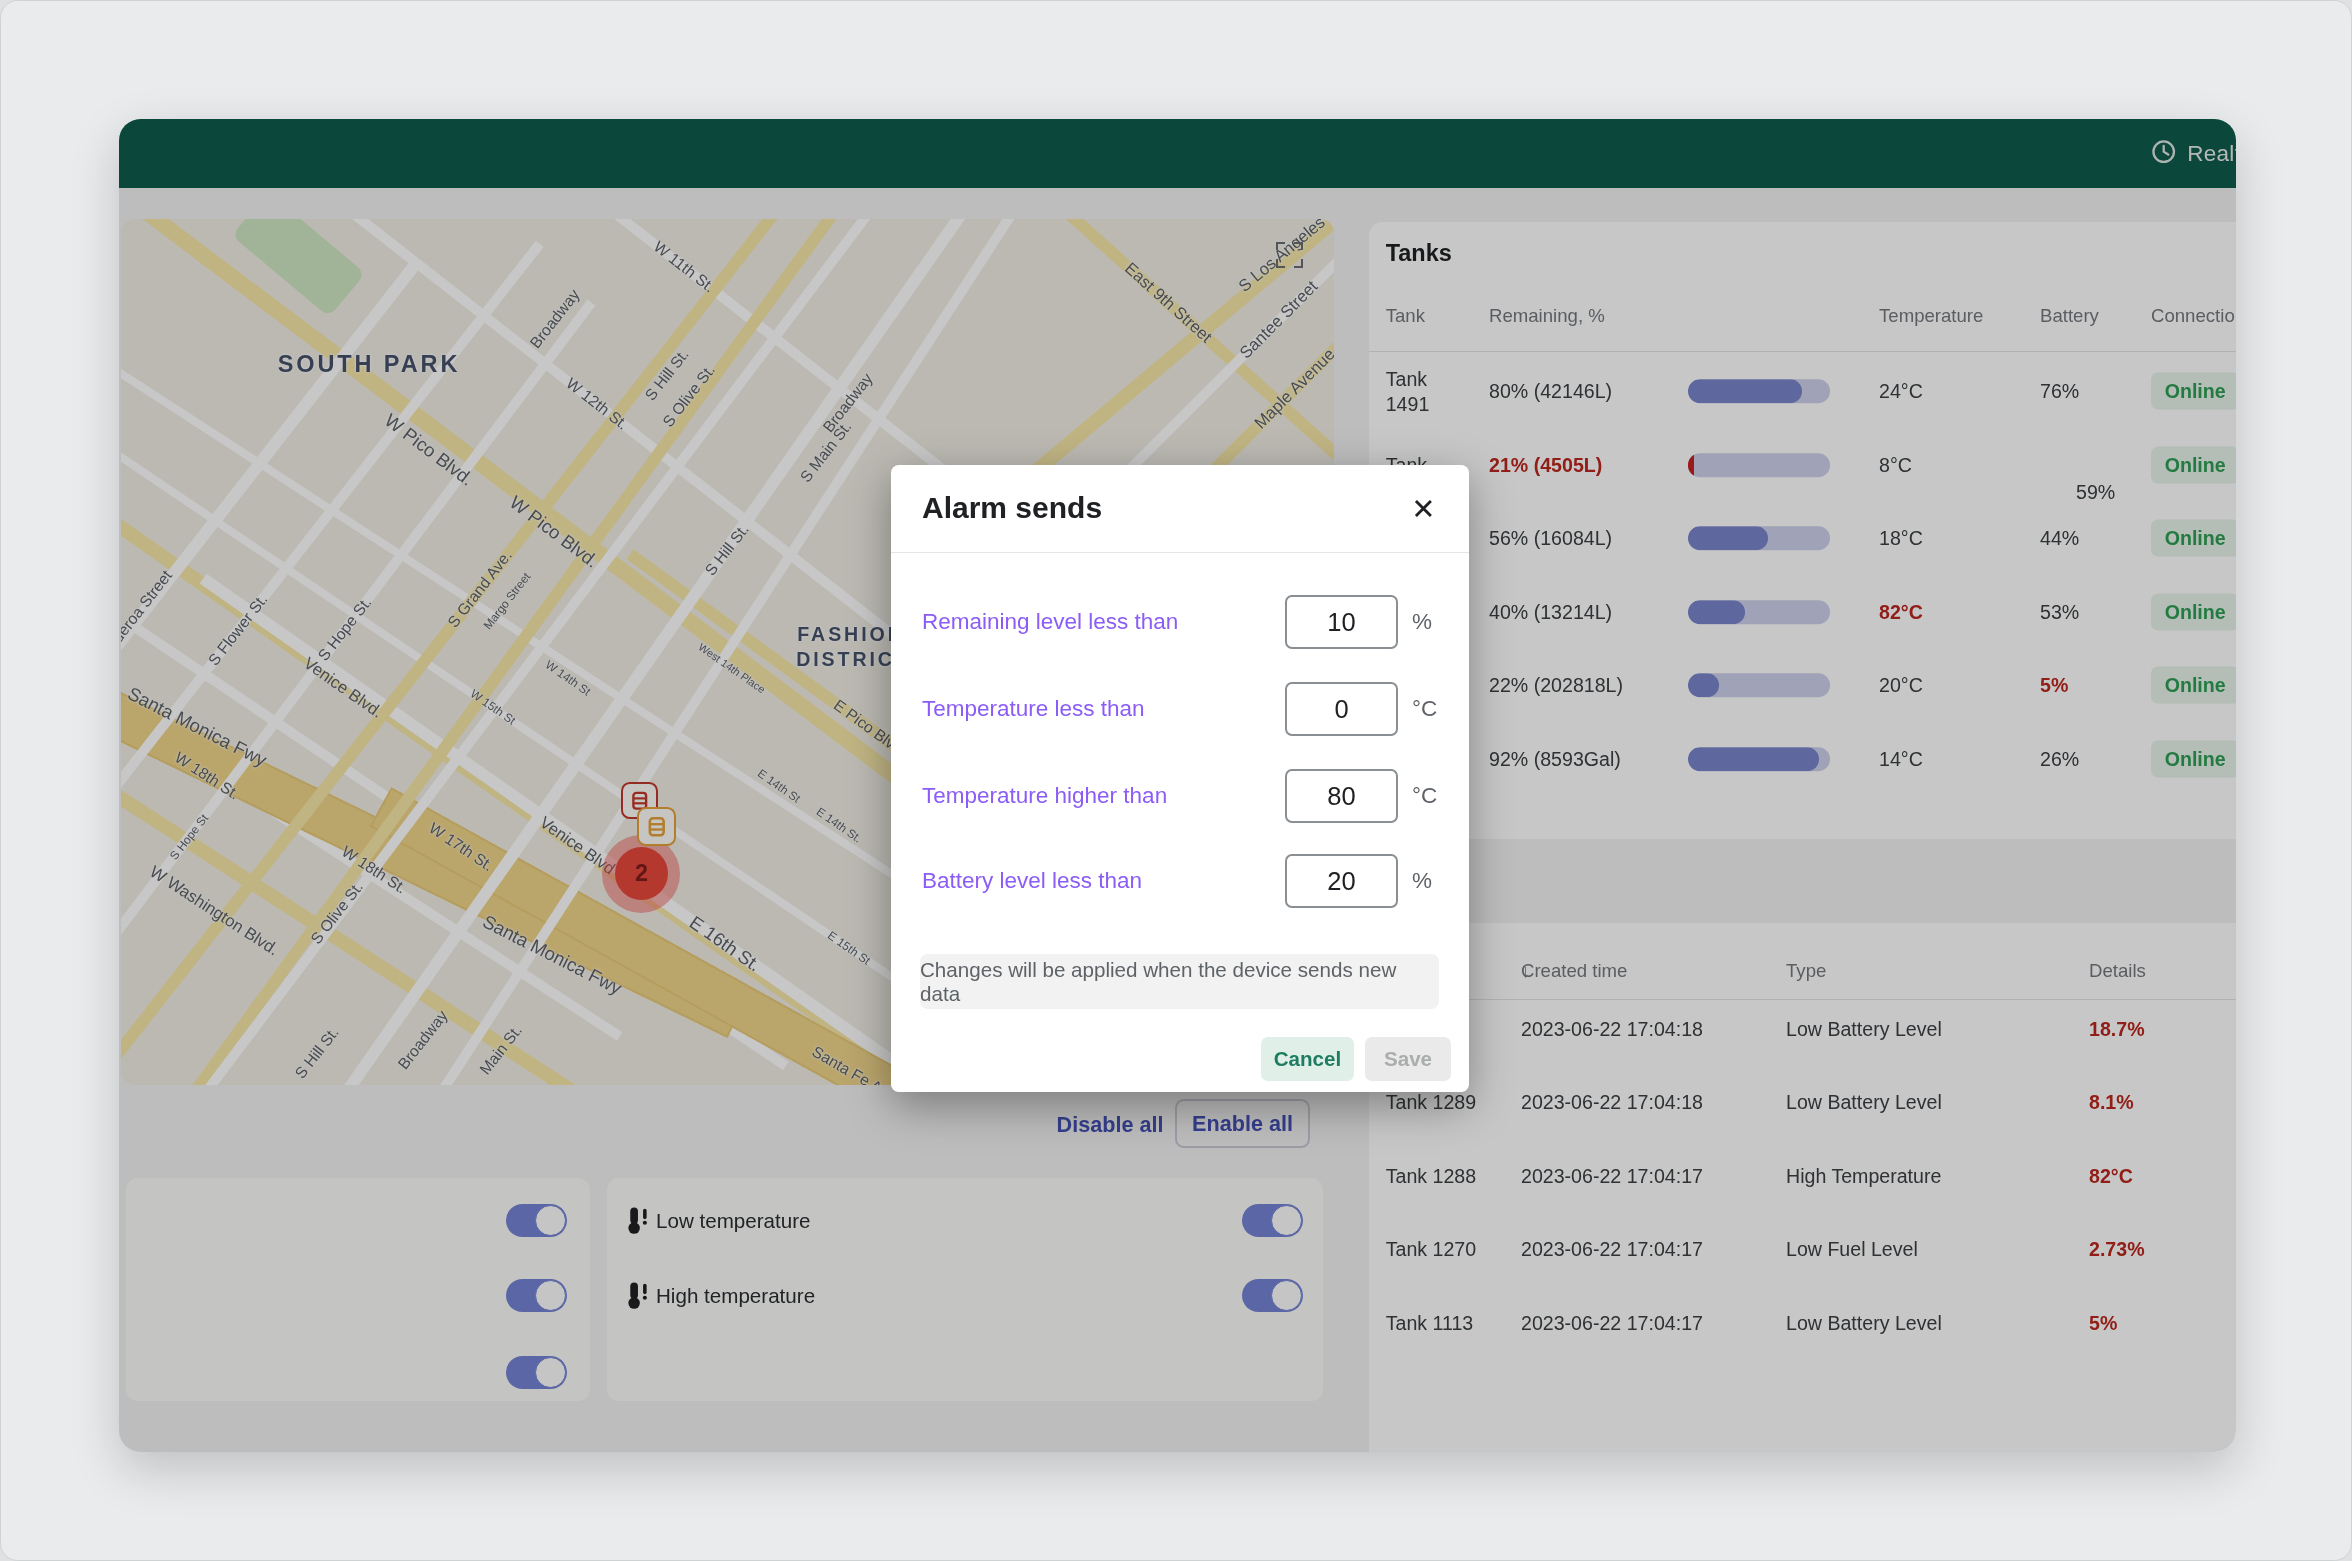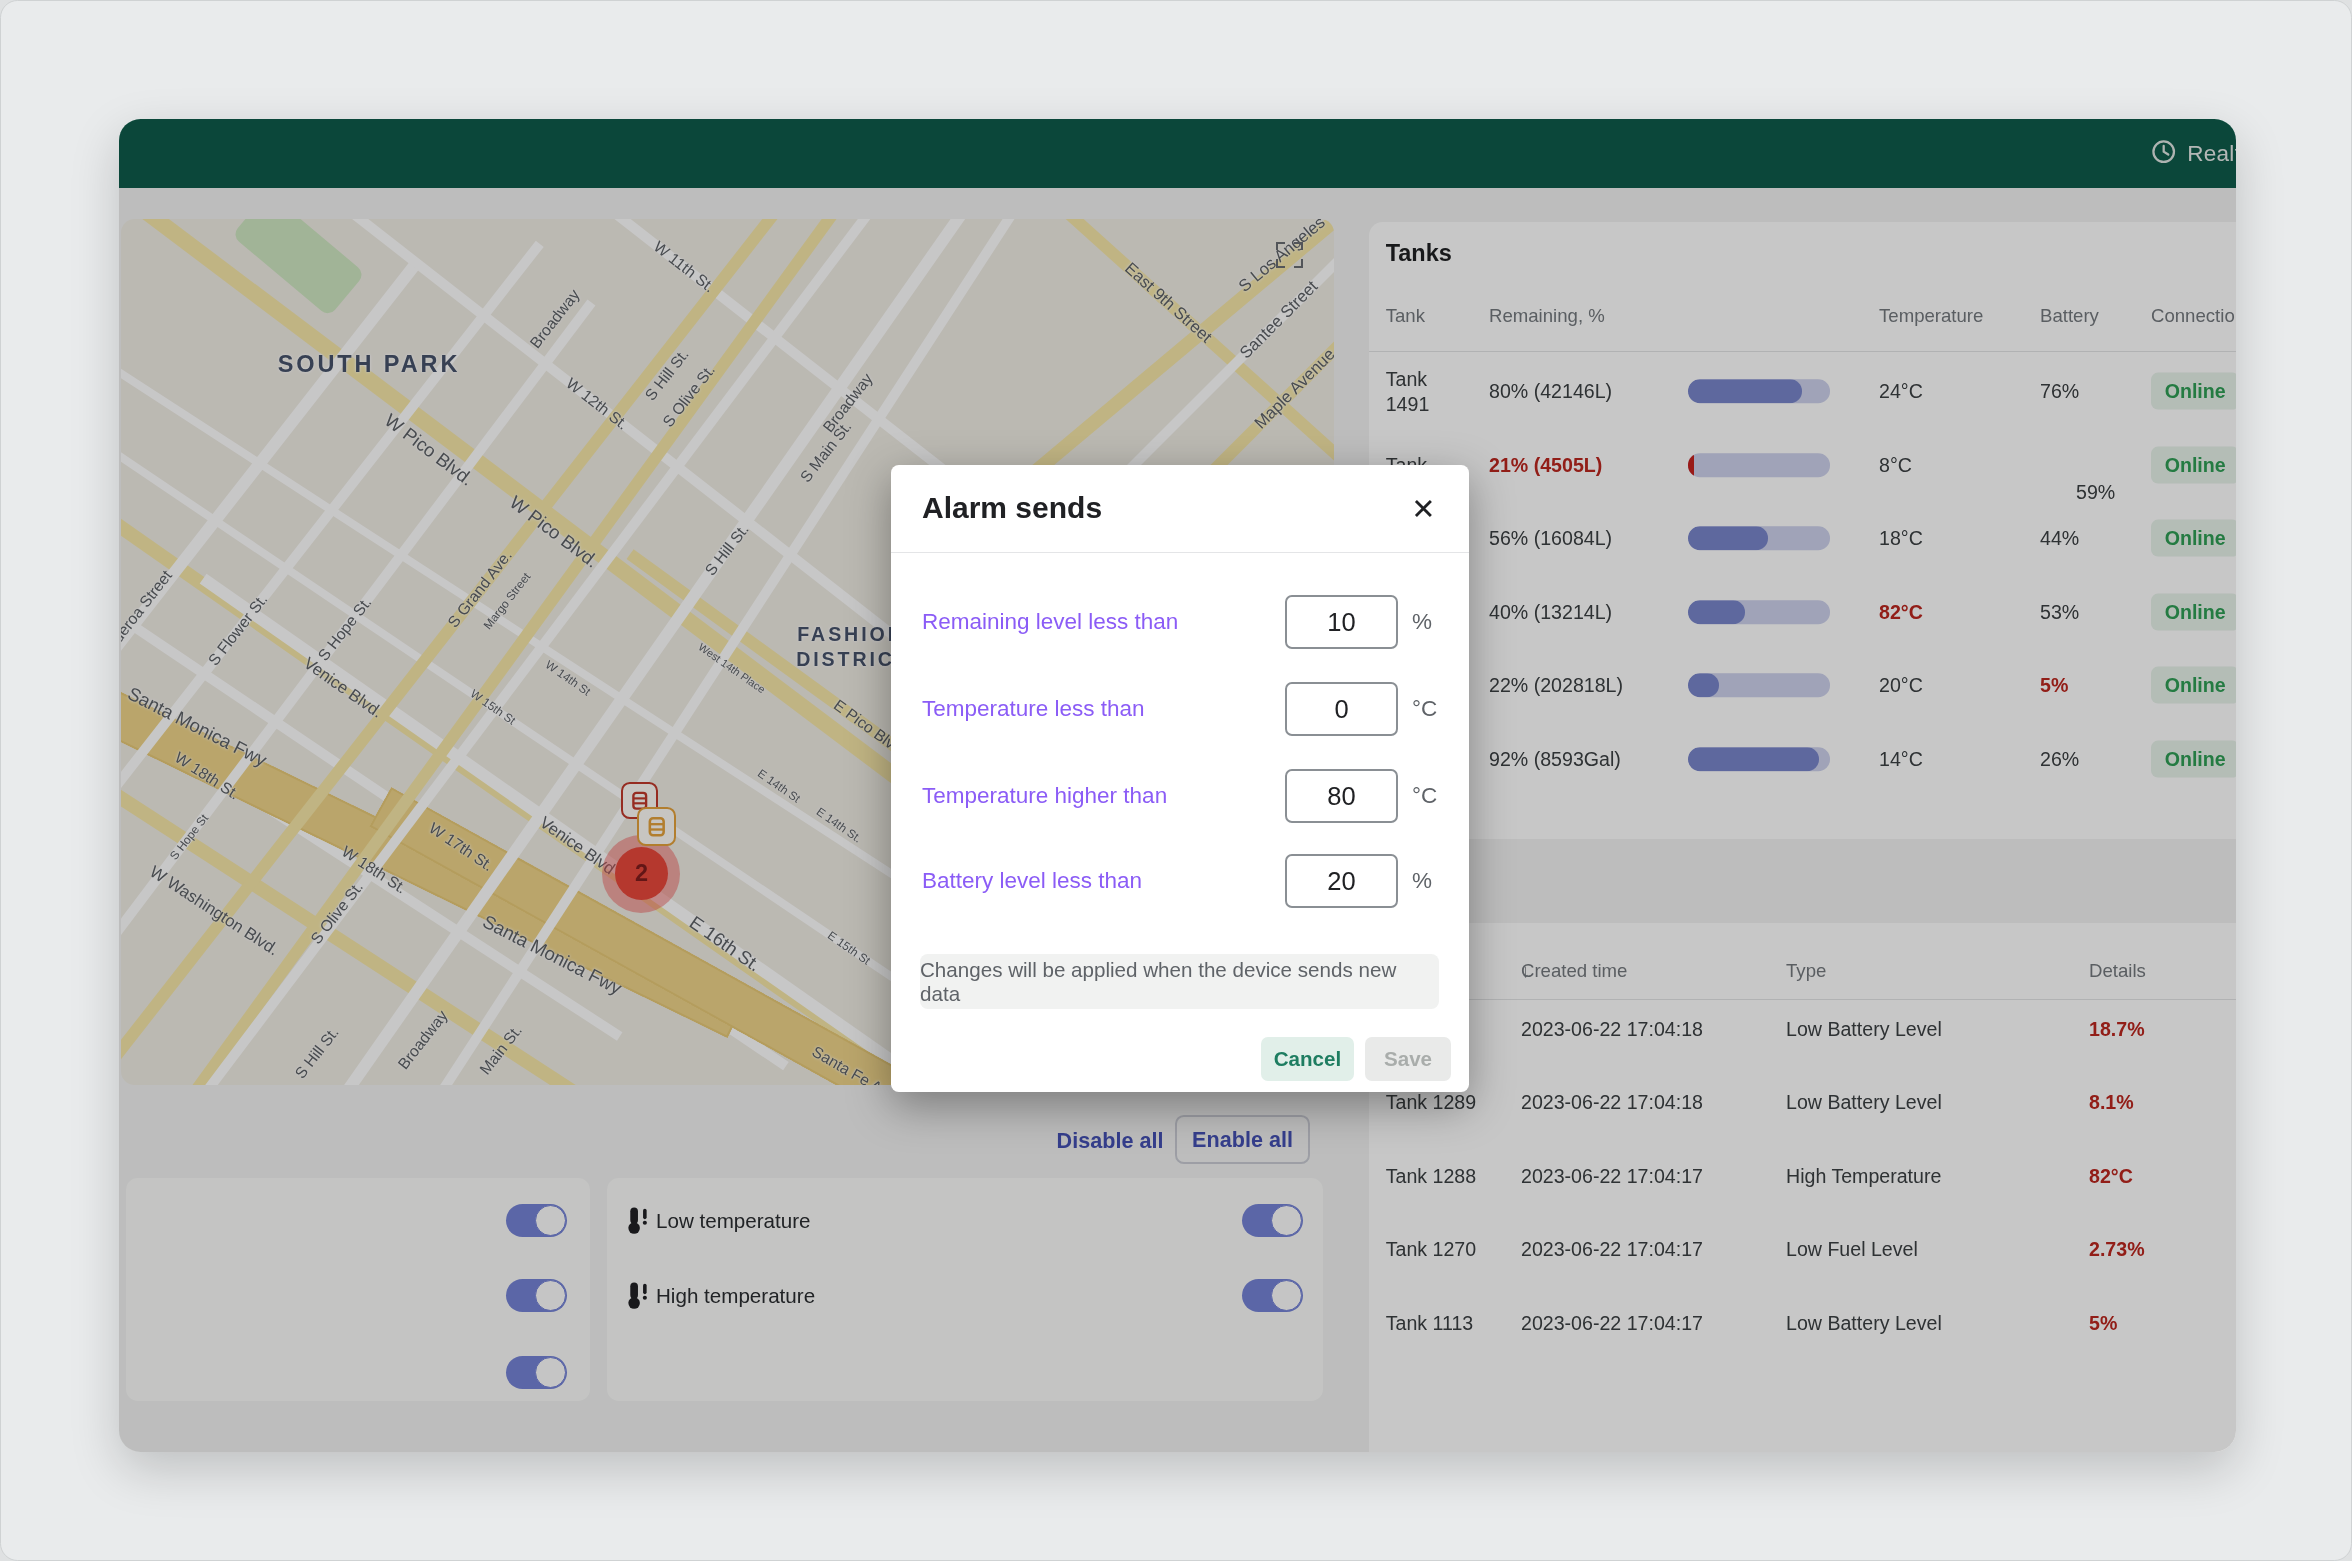--- a/index.html
+++ b/index.html
@@ -50,21 +50,21 @@
   .pbar { position:absolute; top:50%; transform:translateY(-50%); width:142px; height:23.5px;
           border-radius:11.8px; background:#cdd1ec; overflow:hidden; }
   .pbar i { display:block; height:100%; border-radius:11.8px; background:#7986cb; }
   .pbar i.red { background:#c5221f; }
   .badge-online { position:absolute; top:50%; transform:translateY(-50%); background:#e7f2ea; color:#2f9e55;
           font-weight:bold; font-size:19.6px; padding:6.9px 13.7px; border-radius:6.9px; }
   .sort-arrow { font-size:17.6px; color:#74797e; }
 
   
   .txtbtn { position:absolute; color:#4450b4; font-weight:bold; font-size:21.6px; white-space:nowrap;
-            display:flex; align-items:center; justify-content:center;margin-top:16px; }
+            display:flex; align-items:center; justify-content:center; }
   .outlinebtn { border:2px solid #c9cbd4; border-radius:8.8px; }
   .tg-card { position:absolute; background:#fbfbfa; border-radius:11.8px; top:1059px; height:223px; }
   .tg-row { position:absolute; left:0; width:100%; height:63px; display:flex; align-items:center; }
   .toggle { position:absolute; width:61px; height:33px; border-radius:16.7px; background:#7583d6; }
   .toggle b { position:absolute; right:1px; top:1px; width:31px; height:31px; border-radius:50%;
               background:#fdfdfd; border:1px solid #7583d6; }
   .tg-ic { position:absolute; left:11.8px; width:33px; height:33px; }
   .tg-lbl { position:absolute; left:49px; font-size:20.6px; color:#2b2e31; white-space:nowrap; }
 
   

